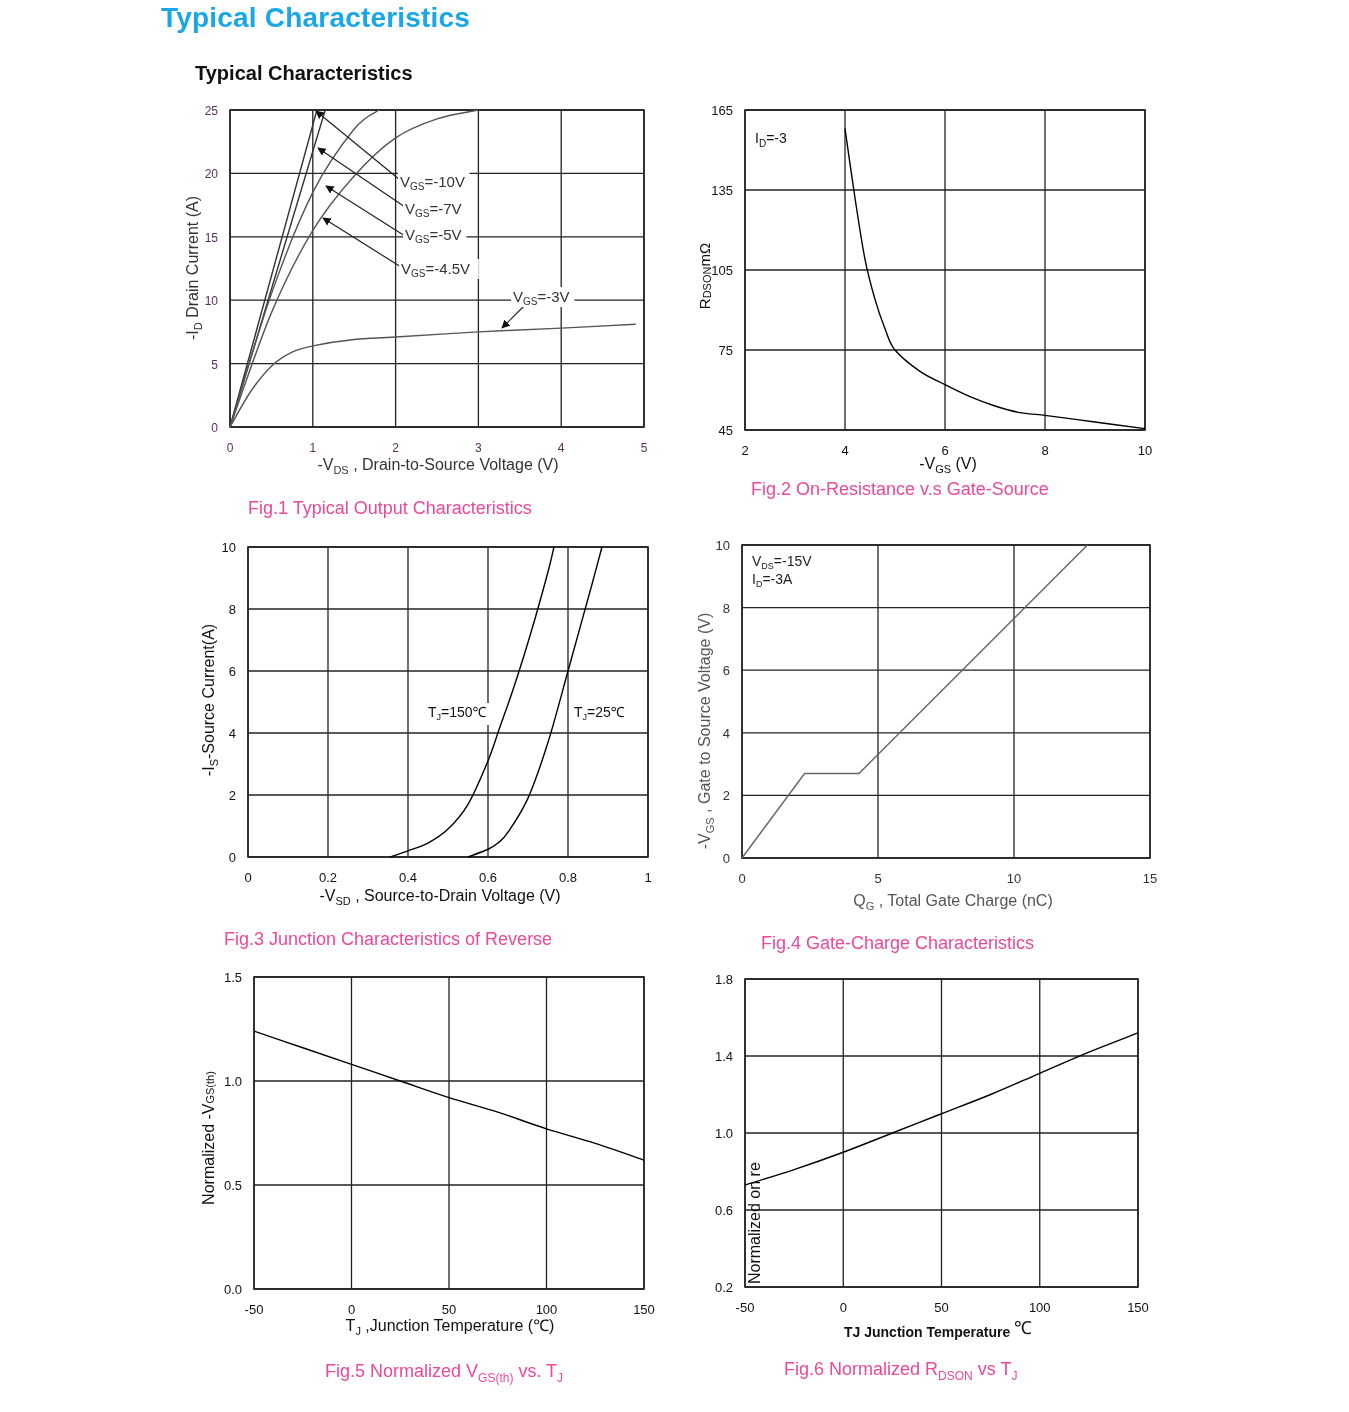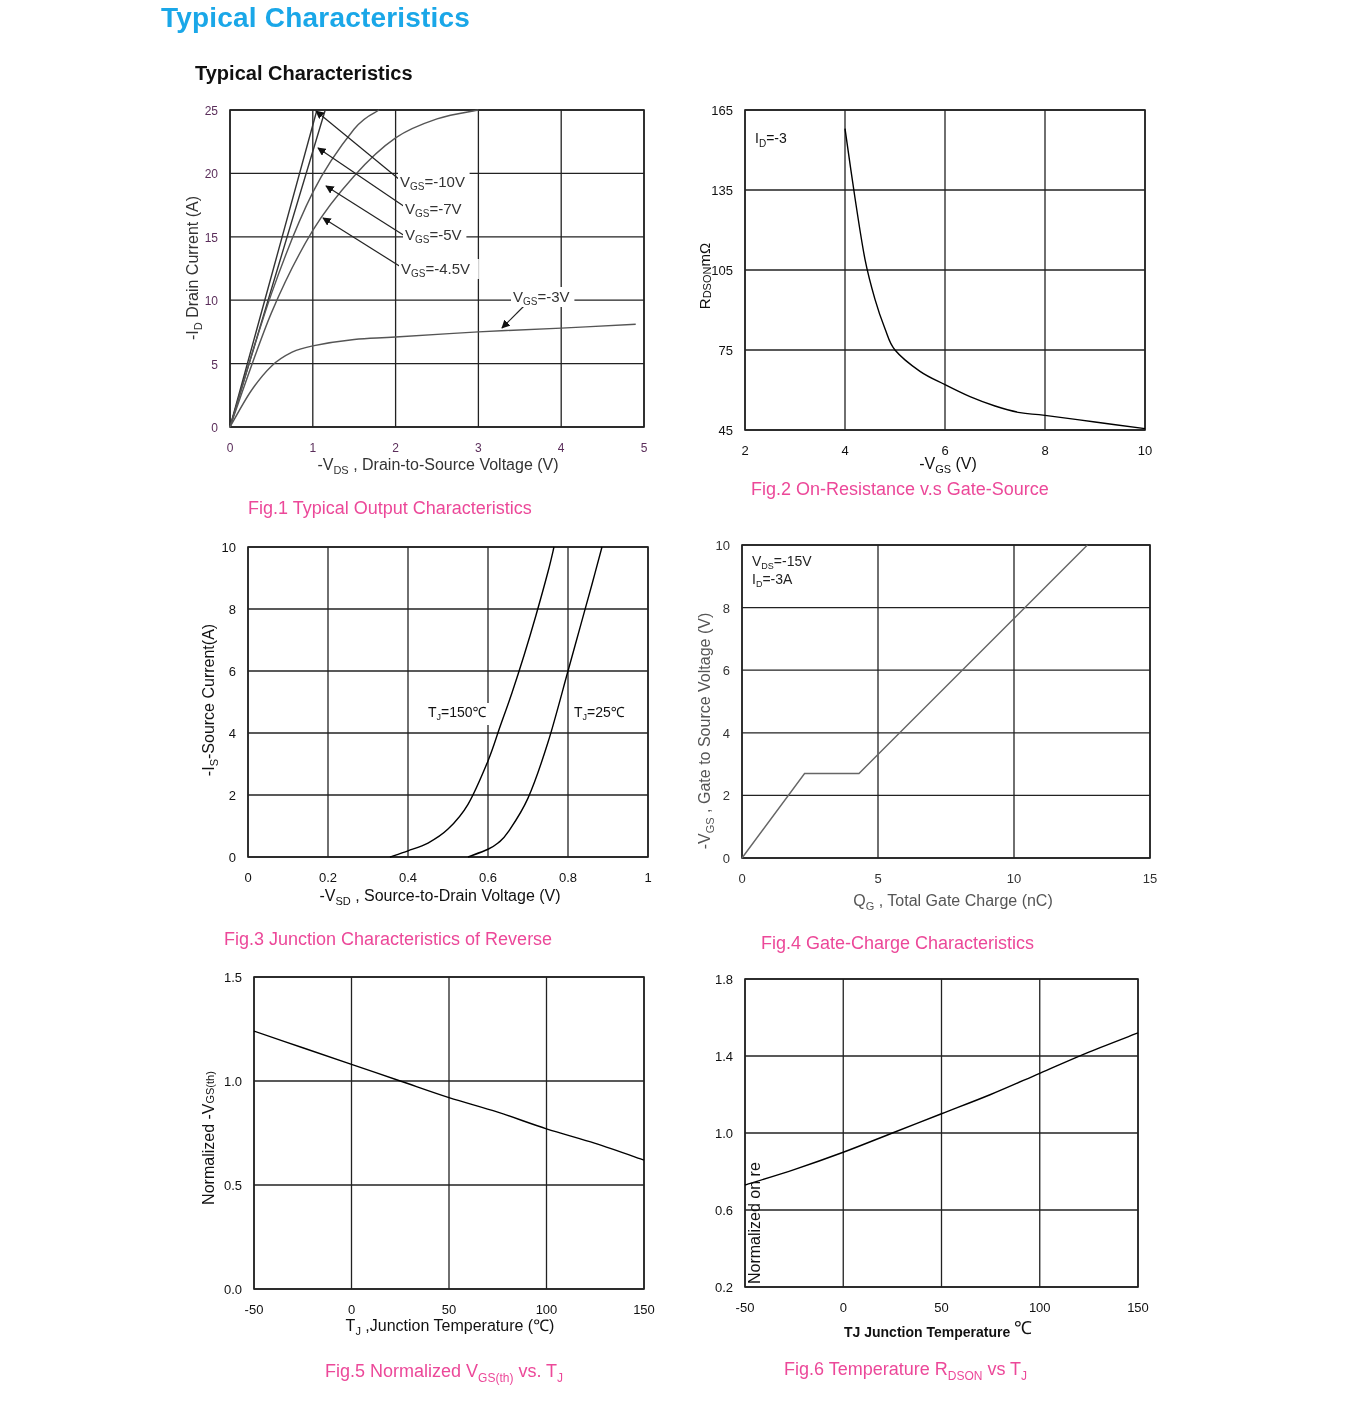--- a/index.html
+++ b/index.html
@@ -256,13 +256,13 @@
     <text x="938" y="1337" font-size="14" font-weight="bold" text-anchor="middle" fill="#111"><tspan>TJ  Junction Temperature </tspan><tspan font-weight="normal" font-size="18" dy="-3">℃</tspan></text>
     <text transform="translate(760,1284) rotate(-90)" font-size="16" text-anchor="start" fill="#111">Normalized on re</text>
   </g>
 </svg>
 
 <div class="fig-caption" style="left:248px;top:498px;">Fig.1 Typical Output Characteristics</div>
 <div class="fig-caption" style="left:751px;top:479px;">Fig.2 On-Resistance v.s Gate-Source</div>
 <div class="fig-caption" style="left:224px;top:929px;">Fig.3 Junction Characteristics of Reverse</div>
 <div class="fig-caption" style="left:761px;top:933px;">Fig.4 Gate-Charge Characteristics</div>
 <div class="fig-caption" style="left:281px;top:1361px;margin-left:44px;"><span>Fig.5 Normalized V</span><sub>GS(th)</sub><span> vs. T</span><sub>J</sub></div>
-<div class="fig-caption" style="left:784px;top:1359px;"><span>Fig.6 Temperature R</span><sub>DSON</sub><span> vs T</span><sub>J</sub></div>
+<div class="fig-caption" style="left:784px;top:1359px;"><span>Fig.6 Normalized R</span><sub>DSON</sub><span> vs T</span><sub>J</sub></div>
 
 </body></html>

